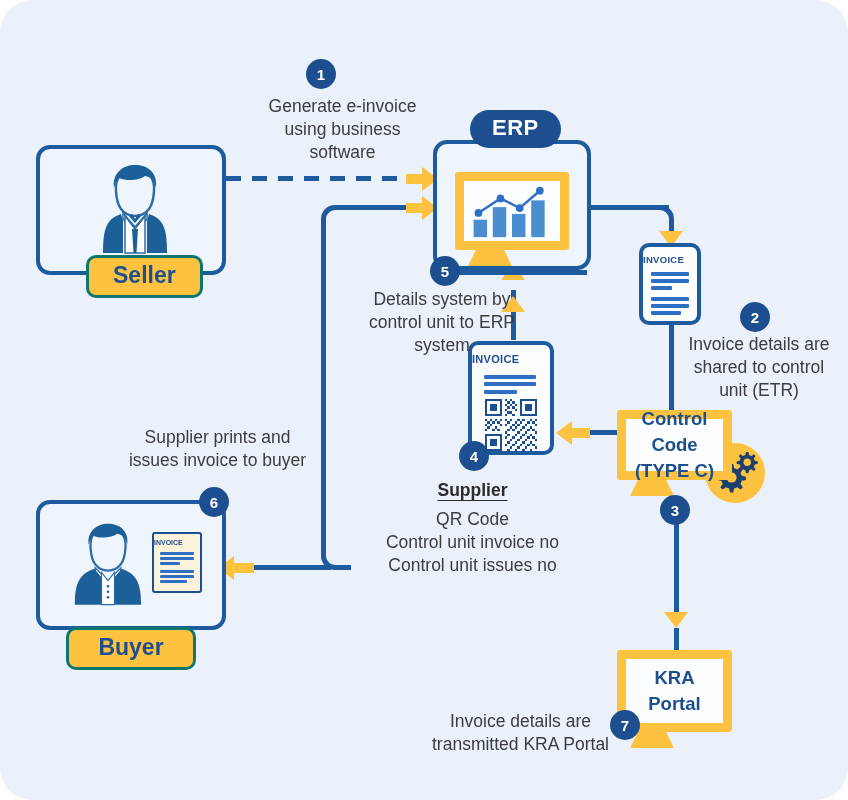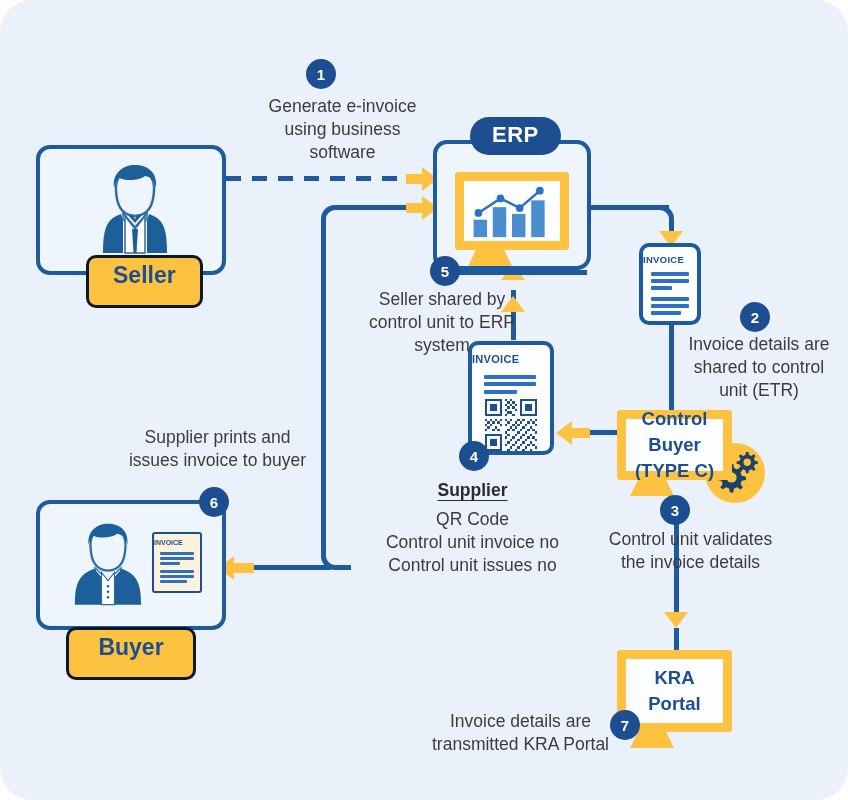--- a/index.html
+++ b/index.html
@@ -40,40 +40,40 @@
   .card{
     position:absolute;
     border:4px solid #1d5b9e;
     border-radius:14px;
     background:#eff5fd;
     box-sizing:border-box;
   }
   .card-label{
     position:absolute;
     background:#fdc23f;
-    border:3px solid #0f172a;
+    border:3px solid #0f766e;
     border-radius:10px;
     color:#1d4e8f;
     font-weight:bold;
     font-size:23px;
-    padding:4px 24px 16px 24px;
+    padding:4px 24px 6px 24px;
     box-sizing:border-box;
     z-index:30;
     text-align:center;
   }
 
   
   #erp-card{
     position:absolute;
     left:433px;top:140px;width:158px;height:130px;
     border:4px solid #1d5b9e;border-radius:14px;background:#eff5fd;
     box-sizing:border-box;
   }
   #erp-pill{
-    position:absolute;left:470px;top:117px;
+    position:absolute;left:470px;top:110px;
     background:#1d4e8f;color:#fff;font-weight:bold;font-size:22px;
     padding:5px 22px 7px 22px;border-radius:20px;z-index:30;
     letter-spacing:.5px;
   }
 
   
   .monitor{position:absolute;}
   .mon-frame{
     border:9px solid #fdc23f;
     background:#fbfdff;
@@ -390,21 +390,21 @@
       <g fill="#1d3f6e">
         <path d="M22 18 l3.2 0 .9 4.1 3.1 1.3 3.4-2.4 2.3 2.3 -2.4 3.4 1.3 3.1 4.1.9 0 3.2 -4.1.9 -1.3 3.1 2.4 3.4 -2.3 2.3 -3.4-2.4 -3.1 1.3 -.9 4.1 -3.2 0 -.9-4.1 -3.1-1.3 -3.4 2.4 -2.3-2.3 2.4-3.4 -1.3-3.1 -4.1-.9 0-3.2 4.1-.9 1.3-3.1 -2.4-3.4 2.3-2.3 3.4 2.4 3.1-1.3z"></path>
         <circle cx="23.6" cy="31.6" r="5" fill="#fdc23f"></circle>
         <path d="M38 6 l2.4 0 .7 3 2.3 1 2.5-1.8 1.7 1.7 -1.8 2.5 1 2.3 3 .7 0 2.4 -3 .7 -1 2.3 1.8 2.5 -1.7 1.7 -2.5-1.8 -2.3 1 -.7 3 -2.4 0 -.7-3 -2.3-1 -2.5 1.8 -1.7-1.7 1.8-2.5 -1-2.3 -3-.7 0-2.4 3-.7 1-2.3 -1.8-2.5 1.7-1.7 2.5 1.8 2.3-1z"></path>
         <circle cx="39.2" cy="16.2" r="3.7" fill="#fdc23f"></circle>
       </g>
     </svg>
   </div>
   <div class="monitor" style="left:617px;top:410px;width:115px;height:70px;">
     <div class="mon-frame">
-      <div class="cu-text">Control Buyer</div>
+      <div class="cu-text">Control Code</div>
       <div class="cu-text">(TYPE C)</div>
     </div>
   </div>
   <div class="mon-stand" style="left:652px;top:480px;"></div>
 
   <div class="monitor" style="left:617px;top:650px;width:115px;height:82px;">
     <div class="mon-frame">
       <div class="cu-text">KRA</div>
       <div class="cu-text">Portal</div>
     </div>
@@ -415,31 +415,29 @@
   <div class="txt" style="left:235px;top:95px;width:215px;">Generate e-invoice
 using business
 software</div>
 
   <div class="badge" style="left:740px;top:302px;">2</div>
   <div class="txt" style="left:675px;top:333px;width:168px;">Invoice details are
 shared to control
 unit (ETR)</div>
 
   <div class="badge" style="left:660px;top:495px;">3</div>
-  <div class="txt" style="left:588px;top:528px;width:205px;">Control unit validates
-the invoice details</div>
 
   <div class="badge" style="left:459px;top:441px;">4</div>
   <div class="generates" style="left:380px;top:480px;width:185px;">Supplier</div>
   <div class="txt" style="left:375px;top:508px;width:195px;">QR Code
 Control unit invoice no
 Control unit issues no</div>
 
   <div class="badge" style="left:430px;top:256px;">5</div>
-  <div class="txt" style="left:352px;top:288px;width:180px;">Seller shared by
+  <div class="txt" style="left:352px;top:288px;width:180px;">Details system by
 control unit to ERP
 system</div>
 
   <div class="badge" style="left:199px;top:487px;">6</div>
   <div class="txt" style="left:120px;top:426px;width:195px;">Supplier prints and
 issues invoice to buyer</div>
 
   <div class="badge" style="left:610px;top:710px;">7</div>
   <div class="txt" style="left:428px;top:710px;width:185px;">Invoice details are
 transmitted KRA Portal</div>

